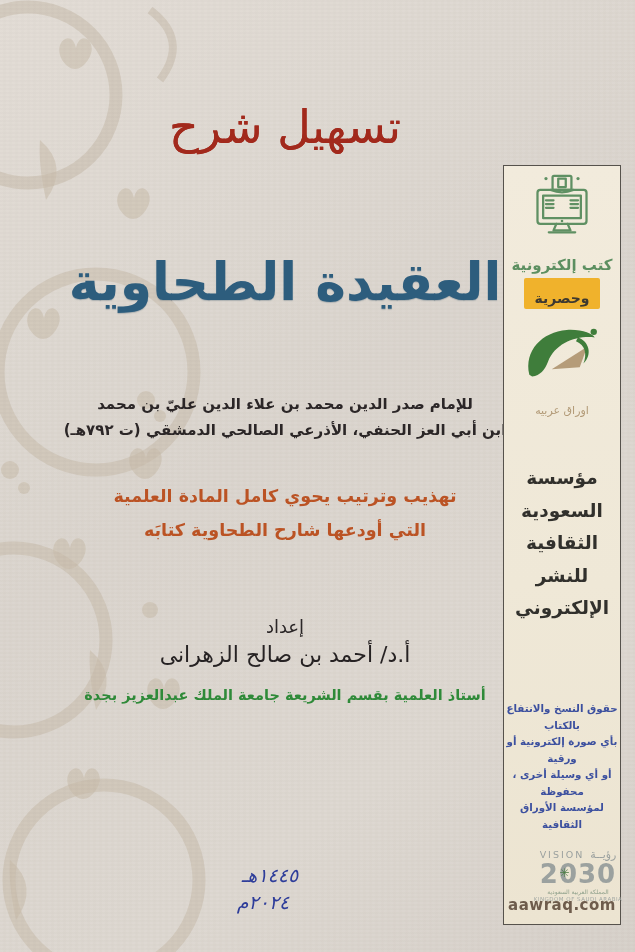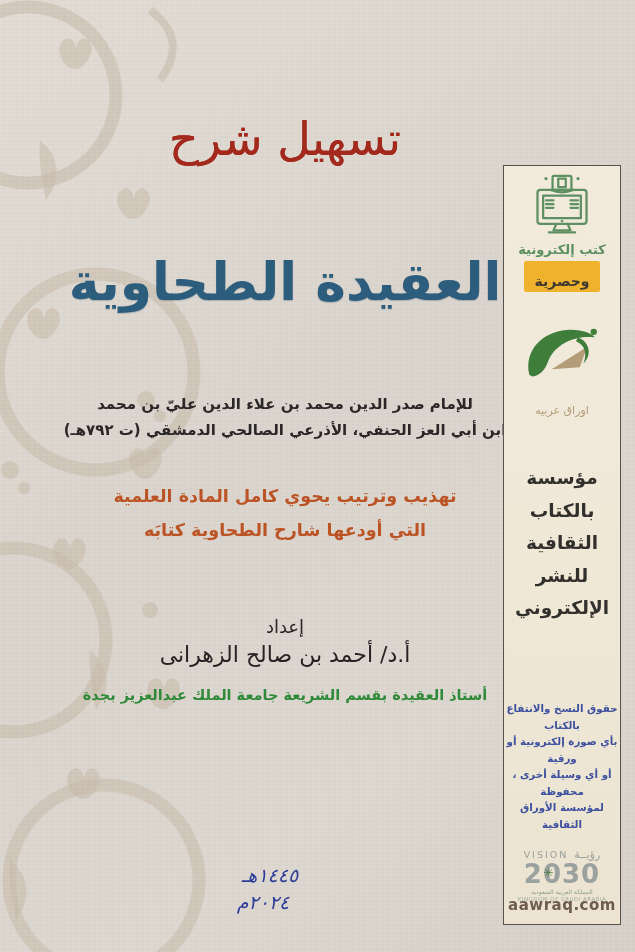--- a/index.html
+++ b/index.html
@@ -11,21 +11,21 @@
   .grain{
     position:absolute;inset:0;opacity:.35;pointer-events:none;
     background:
       repeating-linear-gradient(0deg, rgba(255,255,255,.05) 0 2px, rgba(120,110,100,.04) 2px 4px),
       repeating-linear-gradient(90deg, rgba(255,255,255,.04) 0 3px, rgba(120,110,100,.03) 3px 6px);
   }
   .arabesque{position:absolute;left:0;top:0;pointer-events:none;}
 
   .main{position:absolute;left:55px;top:0;width:460px;text-align:center;}
   .pretitle{
-    position:absolute;top:112px;width:100%;
+    position:absolute;top:100px;width:100%;
     font-size:46px;color:#a2291c;direction:rtl;
     text-shadow:0 0 .4px #a2291c;
   }
   .main-title{
     position:absolute;top:252px;width:100%;
     font-size:52px;font-weight:bold;color:#2d5d7d;direction:rtl;white-space:nowrap;
     letter-spacing:-1px;
     text-shadow:0 1px 1px rgba(40,70,95,.25);
   }
   .author{
@@ -56,31 +56,31 @@
 
   
   .sidebar{
     position:absolute;left:503px;top:165px;width:118px;height:760px;
     box-sizing:border-box;border:1.5px solid #56524c;
     background:linear-gradient(180deg,#f2ebdc 0%,#efe8d7 55%,#ece4d1 100%);
     z-index:5;
   }
   .sb-section{position:absolute;left:0;width:100%;text-align:center;}
   .sb-badge{top:6px;}
-  .sb-badge .ebook-label{font-size:13px;color:#5c8f60;direction:rtl;margin-top:0;font-weight:bold;}
+  .sb-badge .ebook-label{font-size:15px;color:#5c8f60;direction:rtl;margin-top:14px;font-weight:bold;}
   .sb-badge .exclusive{
     display:inline-block;margin-top:4px;padding:12px 10px 3px;
     background:#f0b22c;border-radius:2px;
     font-size:14px;font-weight:bold;color:#3e3930;direction:rtl;
   }
   .sb-logo{top:160px;}
   .sb-logo .logo-text{font-size:11px;color:#b29a77;direction:rtl;margin-top:12px;letter-spacing:1px;}
   .sb-org{top:296px;font-size:18.5px;font-weight:bold;color:#31302c;direction:rtl;line-height:32.5px;}
   .sb-copy{top:534px;font-size:10.3px;font-weight:bold;color:#3c509f;direction:rtl;line-height:16.5px;}
-  .sb-vision{top:682px;color:#9ba19f;}
+  .sb-vision{top:682px;color:#9ba19f;padding-left:16px;}
   .vision-row{font-size:9.5px;letter-spacing:2px;display:flex;justify-content:center;gap:6px;align-items:baseline;}
   .vision-row .ar{font-size:11px;letter-spacing:0;}
   .vision-year{position:relative;display:inline-block;font-size:26px;font-weight:bold;letter-spacing:1px;line-height:1.05;}
   .vision-year .palm{
     position:absolute;left:17px;top:6px;width:15px;text-align:center;
     color:#4e7d46;font-size:12px;font-style:normal;letter-spacing:0;
   }
   .vision-country-ar{font-size:6px;color:#8fa08b;direction:rtl;line-height:1.25;}
   .vision-country-en{font-size:5.5px;color:#a2a8a4;letter-spacing:.5px;line-height:1.3;}
   .sb-site{top:730px;font-size:15px;font-weight:bold;color:#6e5c4c;letter-spacing:.5px;}
@@ -124,21 +124,21 @@
     <div class="author">
       <div>للإمام صدر الدين محمد بن علاء الدين عليّ بن محمد</div>
       <div>ابن أبي العز الحنفي، الأذرعي الصالحي الدمشقي (ت ٧٩٢هـ)</div>
     </div>
     <div class="subtitle">
       <div>تهذيب وترتيب يحوي كامل المادة العلمية</div>
       <div>التي أودعها شارح الطحاوية كتابَه</div>
     </div>
     <div class="prepared-label">إعداد</div>
     <div class="preparer-name">أ.د/ أحمد بن صالح الزهرانى</div>
-    <div class="preparer-affiliation">أستاذ العقيدة بقسم الشريعة جامعة الملك عبدالعزيز  بجدة</div>
+    <div class="preparer-affiliation">أستاذ العلمية بقسم الشريعة جامعة الملك عبدالعزيز  بجدة</div>
   </div>
 
   <div class="dates">
     <span class="hijri">١٤٤٥هـ</span>
     <span class="greg">٢٠٢٤م</span>
   </div>
 
   <aside class="sidebar">
 
     <div class="sb-section sb-badge">
@@ -169,21 +169,21 @@
         <path d="M10,52 C4,26 24,6 50,4 C66,3 78,8 80,12 C60,10 38,18 30,38 C26,48 22,52 13,54 Z" fill="#3f7d3b"></path>
         <path d="M34,46 L72,22 L64,44 Z" fill="#b59c79"></path>
         <path d="M62,12 C74,16 78,30 68,40 C72,30 70,20 60,16 Z" fill="#3f7d3b"></path>
         <circle cx="79" cy="6" r="3.4" fill="#3f7d3b"></circle>
       </svg>
       <div class="logo-text">اوراق عربيه</div>
     </div>
 
     <div class="sb-section sb-org">
       <div>مؤسسة</div>
-      <div>بالكتاب</div>
+      <div>السعودية</div>
       <div>الثقافية</div>
       <div>للنشر</div>
       <div>الإلكتروني</div>
     </div>
 
     <div class="sb-section sb-copy">
       <div>حقوق النسخ والانتفاع بالكتاب</div>
       <div>بأي صورة إلكترونية أو ورقية</div>
       <div>أو أي وسيلة أخرى ، محفوظة</div>
       <div>لمؤسسة الأوراق الثقافية</div>

